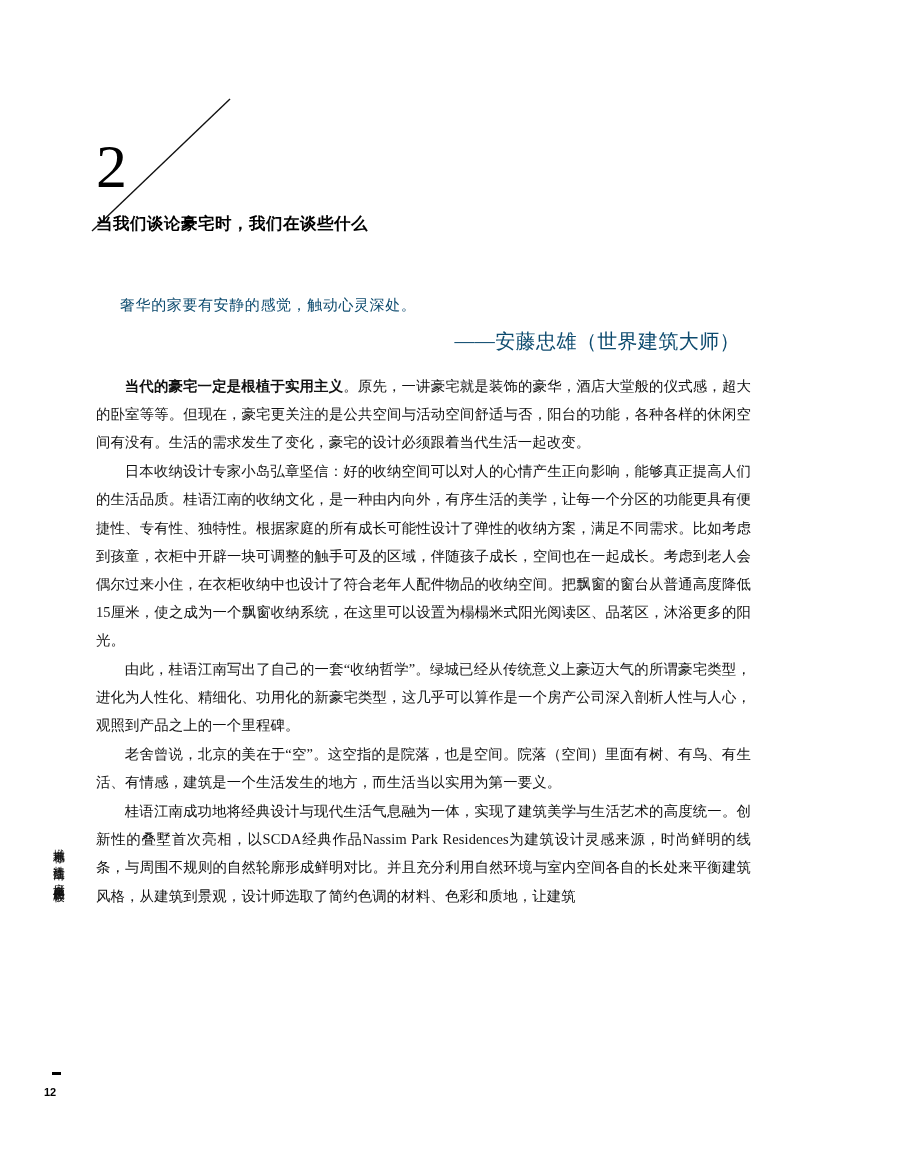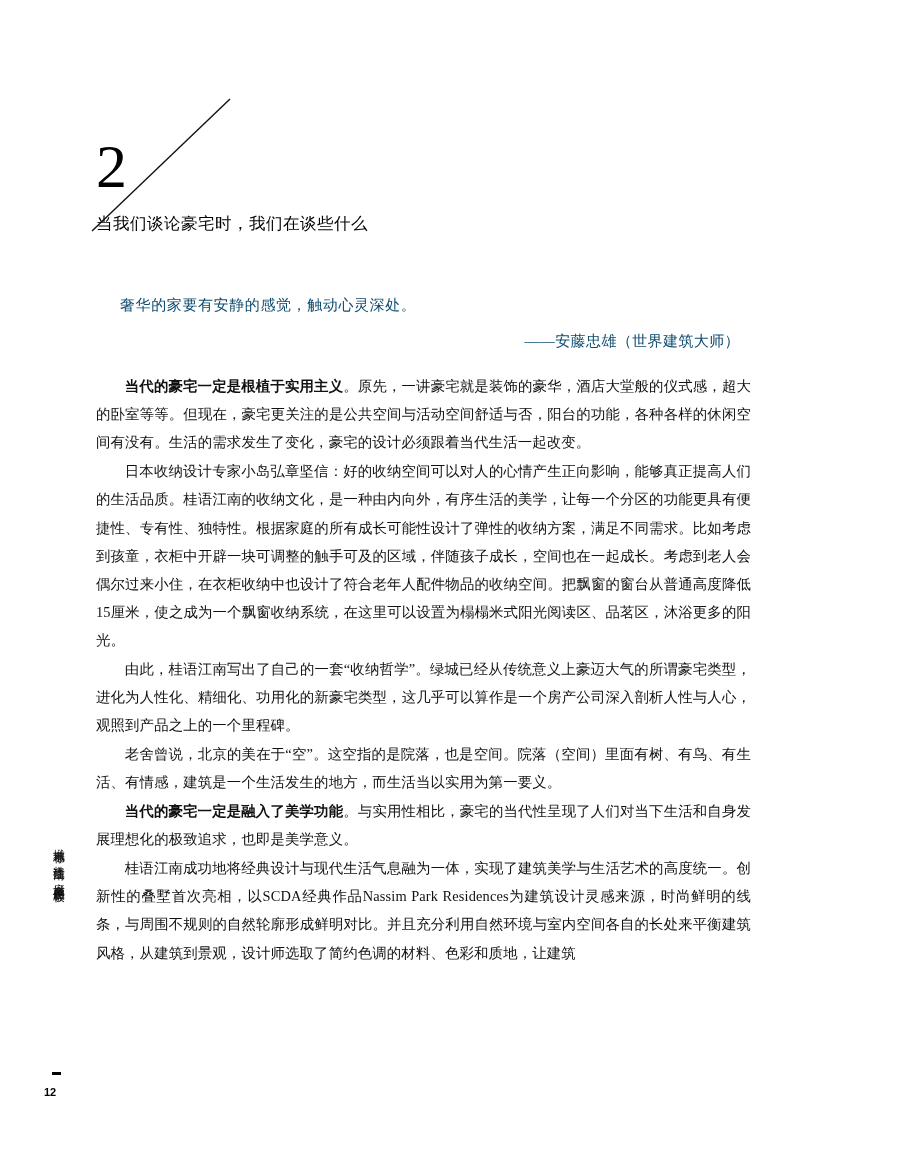--- a/index.html
+++ b/index.html
@@ -42,42 +42,42 @@
     top: 0px;
     width: 150px;
     height: 140px;
     pointer-events: none;
   }
   .chapter-title {
     position: absolute;
     left: 8px;
     top: 118px;
     font-size: 16.5px;
-    font-weight: normal;
+    font-weight: bold;
     letter-spacing: 0.5px;
     color: #000;
     font-family: "Liberation Serif", "DejaVu Serif", serif;
   }
 
   
   .epigraph {
     position: absolute;
     left: 120px;
     top: 292px;
     width: 620px;
     font-size: 15px;
     line-height: 26px;
     letter-spacing: 0.6px;
     color: #0c4a6e;
   }
   .epigraph-attrib {
     position: absolute;
     right: 0;
     top: 36px;
-    font-size: 15px;
+    font-size: 20px;
     letter-spacing: 0.4px;
     font-weight: 500;
     text-align: center;
   }
 
   
   .body-text {
     position: absolute;
     left: 96px;
     top: 372px;
@@ -146,21 +146,20 @@
   <div class="epigraph">
     <div>奢华的家要有安静的感觉，触动心灵深处。</div>
     <div class="epigraph-attrib">——安藤忠雄（世界建筑大师）</div>
   </div>
 
   <div class="body-text">
       <p><b>当代的豪宅一定是根植于实用主义</b>。原先，一讲豪宅就是装饰的豪华，酒店大堂般的仪式感，超大的卧室等等。但现在，豪宅更关注的是公共空间与活动空间舒适与否，阳台的功能，各种各样的休闲空间有没有。生活的需求发生了变化，豪宅的设计必须跟着当代生活一起改变。</p>
       <p>日本收纳设计专家小岛弘章坚信：好的收纳空间可以对人的心情产生正向影响，能够真正提高人们的生活品质。桂语江南的收纳文化，是一种由内向外，有序生活的美学，让每一个分区的功能更具有便捷性、专有性、独特性。根据家庭的所有成长可能性设计了弹性的收纳方案，满足不同需求。比如考虑到孩童，衣柜中开辟一块可调整的触手可及的区域，伴随孩子成长，空间也在一起成长。考虑到老人会偶尔过来小住，在衣柜收纳中也设计了符合老年人配件物品的收纳空间。把飘窗的窗台从普通高度降低15厘米，使之成为一个飘窗收纳系统，在这里可以设置为榻榻米式阳光阅读区、品茗区，沐浴更多的阳光。</p>
       <p>由此，桂语江南写出了自己的一套“收纳哲学”。绿城已经从传统意义上豪迈大气的所谓豪宅类型，进化为人性化、精细化、功用化的新豪宅类型，这几乎可以算作是一个房产公司深入剖析人性与人心，观照到产品之上的一个里程碑。</p>
       <p>老舍曾说，北京的美在于“空”。这空指的是院落，也是空间。院落（空间）里面有树、有鸟、有生活、有情感，建筑是一个生活发生的地方，而生活当以实用为第一要义。</p>
-      <p><b>当代的豪宅一定是融入了美学功能</b>。与实用性相比，豪宅的当代性呈现了人们对当下生活和自身发展理想化的极致追求，也即是美学意义。</p>
       <p>桂语江南成功地将经典设计与现代生活气息融为一体，实现了建筑美学与生活艺术的高度统一。创新性的叠墅首次亮相，以SCDA经典作品Nassim Park Residences为建筑设计灵感来源，时尚鲜明的线条，与周围不规则的自然轮廓形成鲜明对比。并且充分利用自然环境与室内空间各自的长处来平衡建筑风格，从建筑到景观，设计师选取了简约色调的材料、色彩和质地，让建筑</p>
     </div>
 
   <div class="side-title">城市地标·桂语江南：一座城市的生长样板</div>
   <div class="side-rule"></div>
   <div class="folio">12</div>
 
 </div>
 
 </body></html>

